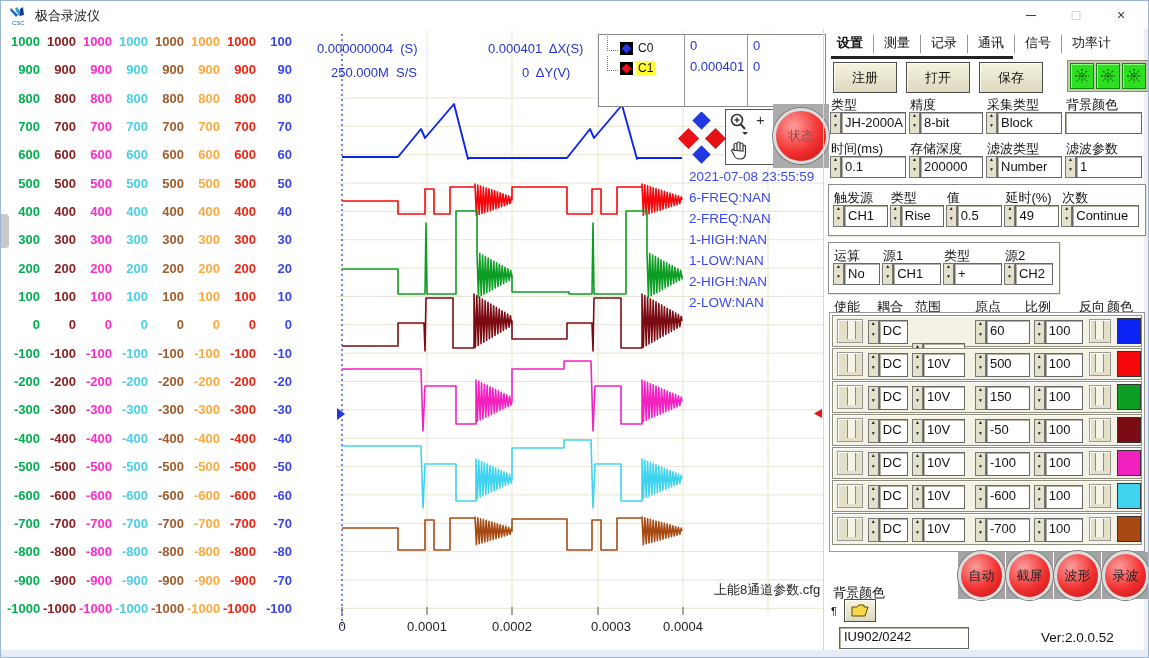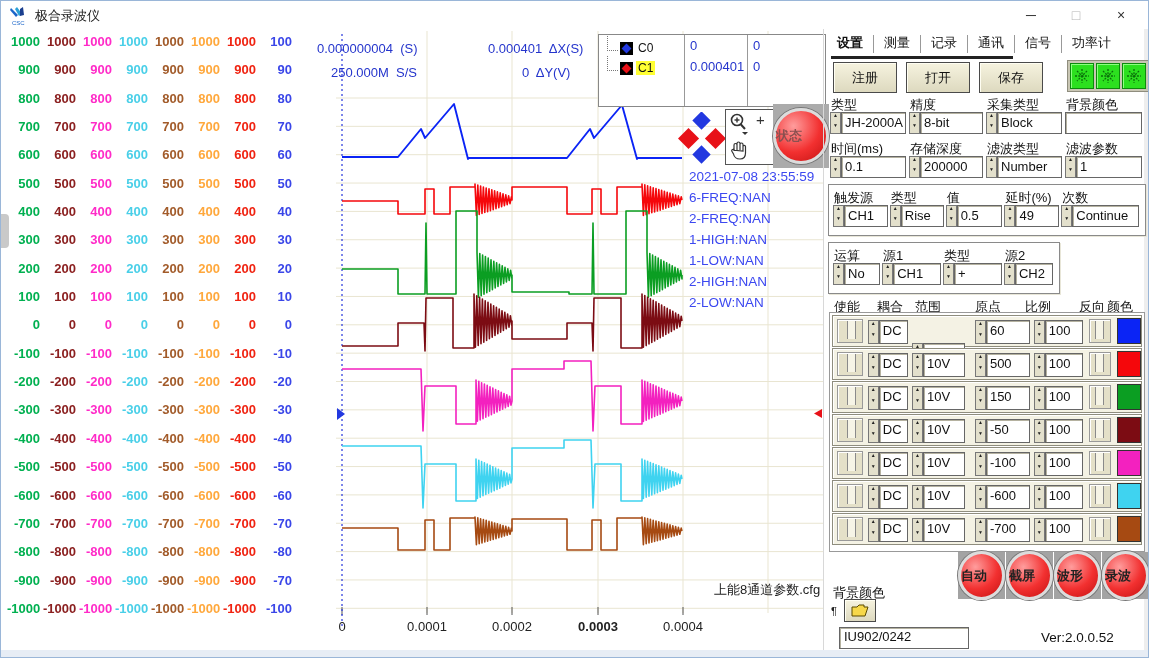--- a/index.html
+++ b/index.html
@@ -33,21 +33,21 @@
   .legend-diamond{width:7px;height:7px;transform:rotate(45deg);}
   .legend-name{font-size:12px;color:#111;padding:0 2px;}
   .legend-name.hl{background:#ffff33;}
   .legend-val{font-size:13px;color:#2535cc;height:21px;}
   
   #toolbox{left:724px;top:108px;width:47px;height:54px;background:#fff;border:1px solid #555;}
   #plus-glyph{left:30px;top:1px;font-size:15px;color:#333;}
   
   .btn-tile{background:#a3a3a3;display:flex;align-items:center;justify-content:center;}
   .round-btn{border-radius:50%;background:radial-gradient(circle at 35% 30%,#ff9d9d,#f23030 55%,#c31111);
-             border:3px solid #dcdcdc;box-shadow:0 0 0 1px #777;display:flex;align-items:center;justify-content:flex-start;font-weight:bold;}
+             border:3px solid #dcdcdc;box-shadow:0 0 0 1px #777;display:flex;align-items:center;justify-content:center;}
   .round-btn span{font-size:13px;color:#222;}
   #status-tile{left:772px;top:103px;width:56px;height:64px;background:#ababab;}
   #status-btn{width:50px;height:50px;}
   #status-btn span{color:#8a5050;}
   
   .info-line{color:#3c48f0;font-size:13.5px;height:21px;left:688px;white-space:pre;}
   
   #panel-sep{left:822px;top:28px;width:1px;height:622px;background:#d8d8d8;}
   #right-strip{left:1143px;top:28px;width:6px;height:622px;background:#eeeeee;}
   #tabbar{left:828px;top:30px;width:316px;height:26px;display:flex;align-items:center;}
@@ -384,21 +384,21 @@
     <div class="abs info-line" style="top: 231px; text-align: right;">1-HIGH:NAN</div>
     <div class="abs info-line" style="top: 252px;">1-LOW:NAN</div>
     <div class="abs info-line" style="top: 273px;">2-HIGH:NAN</div>
     <div class="abs info-line" style="top: 294px;">2-LOW:NAN</div>
   </div>
 
 <div id="xticks">
     <span class="abs xtick-label" style="left: 341px; top: 618px;">0</span>
     <span class="abs xtick-label" style="left: 426px; top: 618px;">0.0001</span>
     <span class="abs xtick-label" style="left: 511px; top: 618px;">0.0002</span>
-    <span class="abs xtick-label" style="left: 597px; top: 618px; font-weight: bold;">0.0003</span>
+    <span class="abs xtick-label" style="left: 610px; top: 618px;">0.0003</span>
     <span class="abs xtick-label" style="left: 682px; top: 618px;">0.0004</span>
   </div>
 <div id="config-file" class="abs" style="left:713px;top:580px;">上能8通道参数.cfg</div>
 
 <div id="panel-sep" class="abs"></div>
 <div id="right-strip" class="abs"></div>
 
 <div id="tabbar" class="abs">
     <div class="tab" style="font-weight: 600;">设置</div>
     <div class="tab-sep"></div>

